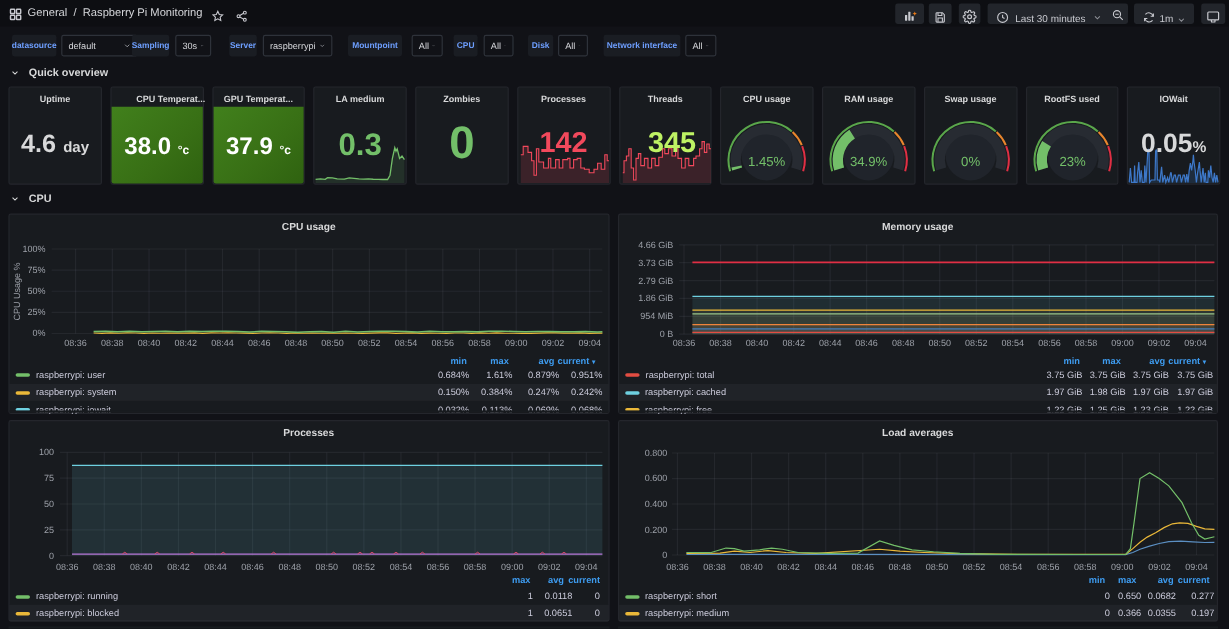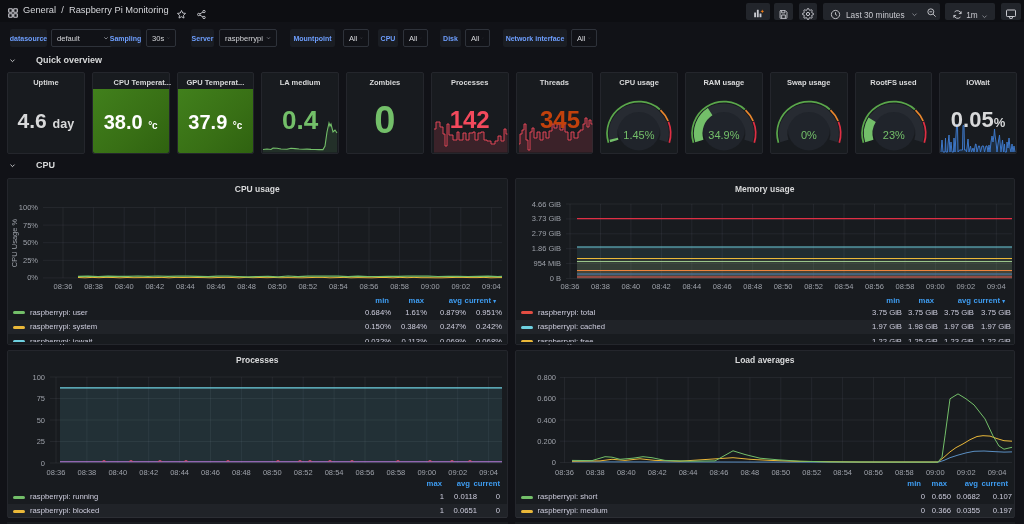--- a/index.html
+++ b/index.html
@@ -1,21 +1,21 @@
 <!DOCTYPE html>
 <html><head><meta charset="utf-8"><style>
 *{margin:0;padding:0;box-sizing:border-box}
 html,body{width:1024px;height:524px;background:#111217;font-family:"Liberation Sans",sans-serif;overflow:hidden;position:relative}
 .abs{position:absolute}
 .nav{position:absolute;left:0;top:0;width:1024px;height:22px;background:#0d0e12}
 .crumb{position:absolute;top:5px;font-size:9.3px;color:#d5d6da;white-space:nowrap}
 .btn{position:absolute;top:3px;height:17px;background:#22252b;border-radius:2px;display:flex;align-items:flex-end;justify-content:center;gap:3px;color:#c8c9cf;font-size:8.3px;font-weight:500;white-space:nowrap}
 .vlabel{position:absolute;top:29px;height:18px;background:#1a1d23;border-radius:2px;display:flex;align-items:center;padding:0 5px;color:#6e9fff;font-size:7px;font-weight:600;white-space:nowrap;justify-content:center}
 .vval{position:absolute;top:29px;height:18px;background:#111217;border:1px solid #2e323a;border-radius:2px;display:flex;align-items:center;justify-content:space-between;gap:3px;padding:0 5px;color:#d5d6da;font-size:7.6px;white-space:nowrap}
-.sect{position:absolute;color:#d8d9da;font-size:9px;font-weight:700;display:flex;align-items:center;gap:20px}
+.sect{position:absolute;color:#d8d9da;font-size:9px;font-weight:700;display:flex;align-items:center;gap:8px}
 .panel{position:absolute;background:#181b1f;border:1px solid #24262c;border-radius:2px}
 .ptitle{position:absolute;width:100%;text-align:center;color:#d8d9da;font-weight:700}
 .leg{position:absolute;font-size:7.7px;color:#ccccdc;white-space:nowrap}
 .legh{position:absolute;font-size:7.7px;font-weight:600;color:#3e9cf0;white-space:nowrap}
 .sw{position:absolute;width:12px;height:3px;border-radius:1.5px}
 .zeb{position:absolute;background:rgba(204,204,220,0.05)}
 </style></head><body>
 <div class="nav"></div>
 <div class="abs" style="left:7px;top:5px"><svg width="12" height="12" viewBox="0 0 24 24" fill="none" stroke="#c8c9cf" stroke-width="2.4">
       <rect x="3.5" y="3.5" width="7" height="7" rx="1"></rect>
@@ -153,32 +153,32 @@
 <div class="ptitle" style="left:939.2px;top:78px;width:77.75px;font-size:7.5px">IOWait</div>
 <div class="abs" style="left:7.0px;top:109px;width:77.75px;text-align:center;font-size:21px;font-weight:700;color:#d8d9da;">4.6 <span style="font-size:12.5px">day</span></div>
 <div class="abs" style="left:92.8px;top:89px;width:75.75px;height:64px;background:linear-gradient(135deg,#41801c 0%,#386f15 60%,#2f6210 100%);border-radius:0 0 2px 2px"></div>
 <div class="abs" style="left:91.8px;top:111px;width:77.75px;text-align:center;font-size:20px;font-weight:700;color:#ffffff;">38.0 <span style="font-size:10px">°c</span></div>
 <div class="abs" style="left:177.5px;top:89px;width:75.75px;height:64px;background:linear-gradient(135deg,#41801c 0%,#386f15 60%,#2f6210 100%);border-radius:0 0 2px 2px"></div>
 <div class="abs" style="left:176.5px;top:111px;width:77.75px;text-align:center;font-size:20px;font-weight:700;color:#ffffff;">37.9 <span style="font-size:10px">°c</span></div>
 <svg class="abs" style="left:261.2px;top:72px" width="77.75" height="82" viewBox="0 0 77.75 82">
     <polygon points="2.0,77.5 6.0,77.0 10.0,77.5 12.0,76.0 16.0,76.3 20.0,77.0 26.0,77.3 30.0,76.2 34.0,76.6 38.0,77.0 42.0,77.3 46.0,77.1 50.0,77.4 54.0,77.5 58.0,77.6 62.0,77.6 64.0,74.0 66.0,60.0 68.0,51.0 69.0,54.0 70.0,52.0 72.0,60.0 74.0,58.0 76.0,61.0 76.0,80.5 2.0,80.5" fill="rgba(115,191,105,0.13)" stroke="none"></polygon>
     <polyline points="2.0,77.5 6.0,77.0 10.0,77.5 12.0,76.0 16.0,76.3 20.0,77.0 26.0,77.3 30.0,76.2 34.0,76.6 38.0,77.0 42.0,77.3 46.0,77.1 50.0,77.4 54.0,77.5 58.0,77.6 62.0,77.6 64.0,74.0 66.0,60.0 68.0,51.0 69.0,54.0 70.0,52.0 72.0,60.0 74.0,58.0 76.0,61.0" fill="none" stroke="#73bf69" stroke-width="1.1"></polyline>
   </svg>
-<div class="abs" style="left:261.2px;top:105px;width:77.75px;text-align:center;font-size:26px;font-weight:700;color:#73bf69;">0.4</div>
+<div class="abs" style="left:261.2px;top:105px;width:77.75px;text-align:center;font-size:26px;font-weight:700;color:#73bf69;">0.3</div>
 <div class="abs" style="left:346.0px;top:99px;width:77.75px;text-align:center;font-size:38px;font-weight:700;color:#73bf69;">0</div>
 <svg class="abs" style="left:430.8px;top:72px" width="77.75" height="82" viewBox="0 0 77.75 82">
     <polygon points="3.0,57.0 5.0,57.0 5.0,50.0 9.0,50.0 9.0,55.0 12.0,55.0 12.0,62.0 14.0,62.0 14.0,74.0 16.0,74.0 16.0,52.0 18.0,52.0 18.0,63.0 22.0,63.0 22.0,68.0 26.0,68.0 26.0,60.0 28.0,60.0 28.0,68.0 32.0,68.0 32.0,61.0 35.0,61.0 35.0,68.0 38.0,68.0 38.0,61.0 42.0,61.0 42.0,60.0 44.0,60.0 44.0,68.0 47.0,68.0 47.0,61.0 50.0,61.0 50.0,60.0 53.0,60.0 53.0,68.0 56.0,68.0 56.0,69.0 60.0,69.0 60.0,72.0 64.0,72.0 64.0,69.0 67.0,69.0 67.0,64.0 70.0,64.0 70.0,69.0 73.0,69.0 73.0,57.0 75.0,57.0 75.0,62.0 76.5,62.0 76.5,80.5 3.0,80.5" fill="rgba(242,73,92,0.16)" stroke="none"></polygon>
     <polyline points="3.0,57.0 5.0,57.0 5.0,50.0 9.0,50.0 9.0,55.0 12.0,55.0 12.0,62.0 14.0,62.0 14.0,74.0 16.0,74.0 16.0,52.0 18.0,52.0 18.0,63.0 22.0,63.0 22.0,68.0 26.0,68.0 26.0,60.0 28.0,60.0 28.0,68.0 32.0,68.0 32.0,61.0 35.0,61.0 35.0,68.0 38.0,68.0 38.0,61.0 42.0,61.0 42.0,60.0 44.0,60.0 44.0,68.0 47.0,68.0 47.0,61.0 50.0,61.0 50.0,60.0 53.0,60.0 53.0,68.0 56.0,68.0 56.0,69.0 60.0,69.0 60.0,72.0 64.0,72.0 64.0,69.0 67.0,69.0 67.0,64.0 70.0,64.0 70.0,69.0 73.0,69.0 73.0,57.0 75.0,57.0 75.0,62.0 76.5,62.0" fill="none" stroke="#f2495c" stroke-width="0.9"></polyline>
   </svg>
 <div class="abs" style="left:430.8px;top:106px;width:77.75px;text-align:center;font-size:24px;font-weight:700;color:#f2495c;">142</div>
 <svg class="abs" style="left:515.5px;top:72px" width="77.75" height="82" viewBox="0 0 77.75 82">
     <polygon points="3.0,72.0 4.0,72.0 4.0,62.0 6.0,62.0 6.0,58.0 8.0,58.0 8.0,52.0 10.0,52.0 10.0,68.0 12.0,68.0 12.0,78.0 14.0,78.0 14.0,60.0 16.0,60.0 16.0,56.0 18.0,56.0 18.0,66.0 21.0,66.0 21.0,60.0 24.0,60.0 24.0,68.0 27.0,68.0 27.0,60.0 30.0,60.0 30.0,66.0 33.0,66.0 33.0,59.0 36.0,59.0 36.0,52.0 38.0,52.0 38.0,56.0 41.0,56.0 41.0,52.0 44.0,52.0 44.0,58.0 47.0,58.0 47.0,52.0 49.0,52.0 49.0,60.0 52.0,60.0 52.0,68.0 55.0,68.0 55.0,60.0 58.0,60.0 58.0,66.0 62.0,66.0 62.0,60.0 64.0,60.0 64.0,58.0 67.0,58.0 67.0,52.0 69.0,52.0 69.0,46.0 71.0,46.0 71.0,55.0 73.0,55.0 73.0,48.0 75.0,48.0 75.0,52.0 76.5,52.0 76.5,80.5 3.0,80.5" fill="rgba(242,73,92,0.16)" stroke="none"></polygon>
     <polyline points="3.0,72.0 4.0,72.0 4.0,62.0 6.0,62.0 6.0,58.0 8.0,58.0 8.0,52.0 10.0,52.0 10.0,68.0 12.0,68.0 12.0,78.0 14.0,78.0 14.0,60.0 16.0,60.0 16.0,56.0 18.0,56.0 18.0,66.0 21.0,66.0 21.0,60.0 24.0,60.0 24.0,68.0 27.0,68.0 27.0,60.0 30.0,60.0 30.0,66.0 33.0,66.0 33.0,59.0 36.0,59.0 36.0,52.0 38.0,52.0 38.0,56.0 41.0,56.0 41.0,52.0 44.0,52.0 44.0,58.0 47.0,58.0 47.0,52.0 49.0,52.0 49.0,60.0 52.0,60.0 52.0,68.0 55.0,68.0 55.0,60.0 58.0,60.0 58.0,66.0 62.0,66.0 62.0,60.0 64.0,60.0 64.0,58.0 67.0,58.0 67.0,52.0 69.0,52.0 69.0,46.0 71.0,46.0 71.0,55.0 73.0,55.0 73.0,48.0 75.0,48.0 75.0,52.0 76.5,52.0" fill="none" stroke="#f2495c" stroke-width="0.9"></polyline>
   </svg>
-<div class="abs" style="left:515.5px;top:106px;width:89px;text-align:center;font-size:24px;font-weight:700;color:#c2410c;">345</div>
+<div class="abs" style="left:515.5px;top:106px;width:89px;text-align:center;font-size:24px;font-weight:700;color:#bef264;">345</div>
 <div class="abs" style="left:600.2px;top:72px;width:77.75px;height:82px">
     <svg width="77.75" height="82" viewBox="0 0 77.75 82" style="position:absolute;left:0;top:0">
       <circle cx="38.875" cy="57.4" r="21" fill="#20242b"></circle>
       <path d="M 8.46 70.70 A 31.8 31.8 0 0 1 59.86 37.51" stroke="#5aa64b" stroke-width="1.7" fill="none"></path>
       <path d="M 60.48 38.07 A 31.8 31.8 0 0 1 68.14 48.97" stroke="#e8862d" stroke-width="1.7" fill="none"></path>
       <path d="M 68.46 49.73 A 31.8 31.8 0 0 1 69.29 70.70" stroke="#e02f44" stroke-width="1.7" fill="none"></path>
       <path d="M 14.30 68.91 A 25.7 25.7 0 1 1 63.45 68.91" stroke="#272b32" stroke-width="8.6" fill="none"></path>
       <path d="M 14.30 68.91 A 25.7 25.7 0 0 1 13.74 66.74" stroke="#73bf69" stroke-width="8.6" fill="none"></path>
       <text x="38.875" y="63.4" text-anchor="middle" dominant-baseline="central" font-size="11" font-weight="500" fill="#73bf69">1.45%</text>
     </svg>
@@ -498,21 +498,21 @@
 <div class="leg" style="right:524px;top:506.2px">0</div>
 <div class="legh" style="right:103px;top:479.0px">min</div>
 <div class="legh" style="right:77px;top:479.0px">max</div>
 <div class="legh" style="right:46px;top:479.0px">avg</div>
 <div class="legh" style="right:16px;top:479.0px">current</div>
 <div class="sw" style="left:520.5px;top:495.8px;background:#73bf69"></div>
 <div class="leg" style="left:537.5px;top:492.3px">raspberrypi: short</div>
 <div class="leg" style="right:99px;top:492.3px">0</div>
 <div class="leg" style="right:73px;top:492.3px">0.650</div>
 <div class="leg" style="right:44px;top:492.3px">0.0682</div>
-<div class="leg" style="right:12px;top:492.3px">0.107</div>
+<div class="leg" style="right:12px;top:492.3px">0.277</div>
 <div class="zeb" style="left:515.5px;top:504.0px;width:498.5px;height:14.4px"></div>
 <div class="sw" style="left:520.5px;top:509.7px;background:#eab839"></div>
 <div class="leg" style="left:537.5px;top:506.2px">raspberrypi: medium</div>
 <div class="leg" style="right:99px;top:506.2px">0</div>
 <div class="leg" style="right:73px;top:506.2px">0.366</div>
 <div class="leg" style="right:44px;top:506.2px">0.0355</div>
 <div class="leg" style="right:12px;top:506.2px">0.197</div>
 <div class="abs" style="left:7px;top:522px;width:500.5px;height:2px;background:#181b1f"></div>
 <div class="abs" style="left:514.5px;top:522px;width:500.5px;height:2px;background:#181b1f"></div>
 </body></html>

